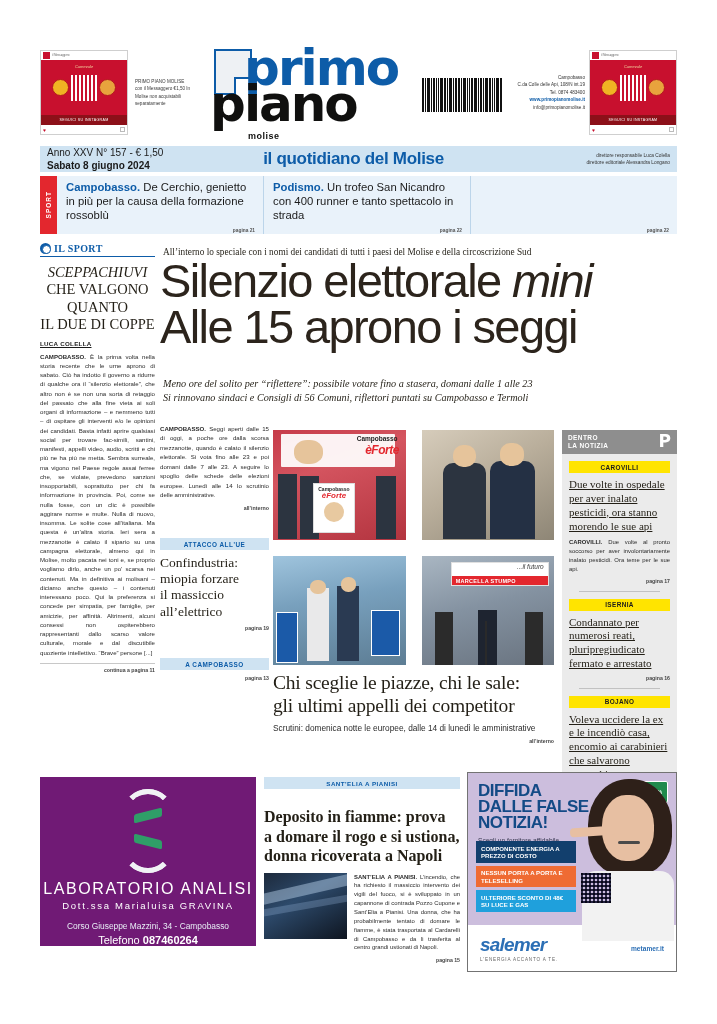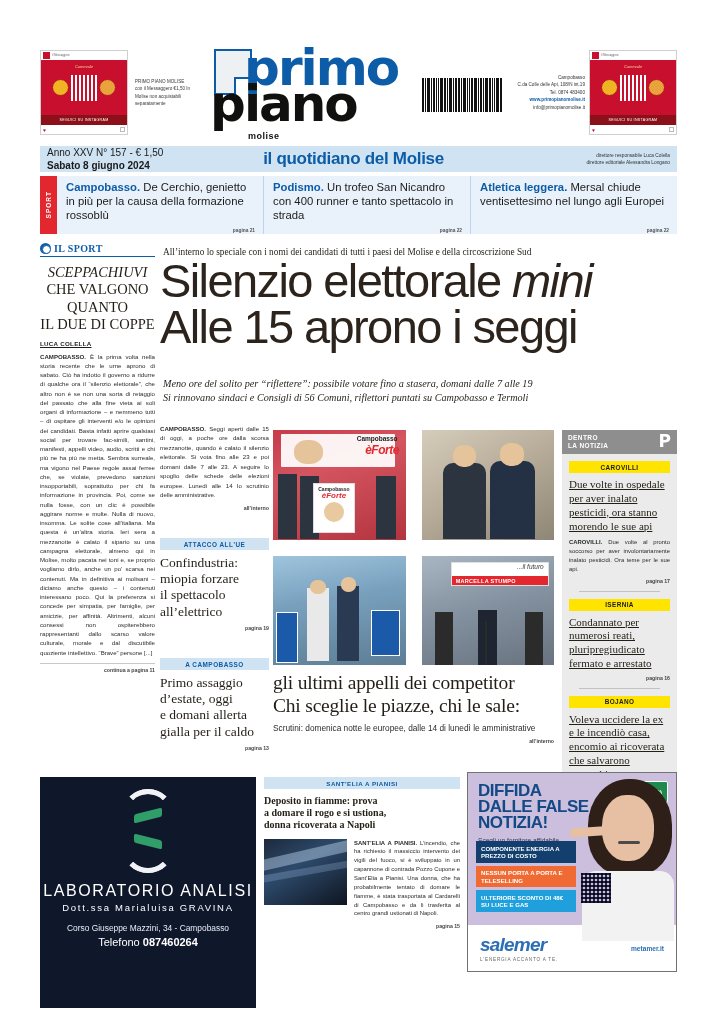--- a/index.html
+++ b/index.html
@@ -137,36 +137,36 @@
   .dentro-hd .p { font-family:"DejaVu Sans", sans-serif; font-size:17px; font-weight:bold; line-height:.85; color:#fff; }
   .d-item { padding:0 7px; }
   .ylabel { background:#ffe400; color:#1b1b1b; font-size:6.4px; font-weight:bold; text-align:center; padding:2.5px 0; letter-spacing:.4px; margin:7px 0 5px; }
   .d-head { font-family:"Liberation Serif", serif; font-size:11px; line-height:1.25; color:#231f16;text-decoration:underline; }
   .d-body { font-size:5.9px; line-height:1.5; text-align:justify; color:#2b2b2b; margin-top:5px; }
   .d-body b { font-weight:bold; }
   .d-pg { text-align:right; font-size:5.2px; font-weight:bold; color:#444; margin-top:4px; }
   .d-sep { height:1px; background:#c2c2c2; margin:7px 10px 0; }
 
   
-  .lab-ad { position:absolute; left:40px; top:777px; width:216px; height:231px; background:#0f172a; color:#fff; display:flex; flex-direction:column; align-items:center; justify-content:flex-start; padding-top:12px; }
+  .lab-ad { position:absolute; left:40px; top:777px; width:216px; height:169px; background:#701a75; color:#fff; display:flex; flex-direction:column; align-items:center; justify-content:flex-start; padding-top:12px; }
   .dna { width:52px; height:84px; position:relative; }
   .dna .strand { position:absolute; left:0; top:0; width:52px; height:84px; border:5px solid #f0f2f5; border-radius:50%/30%; border-left-color:transparent; border-right-color:transparent; }
   .dna .strand.s2 { transform:rotate(180deg); }
   .dna .rung { position:absolute; left:12px; width:28px; height:9px; background:#2f9e68; border-radius:2px; }
   .dna .r1 { top:22px; transform:skewY(-14deg); }
   .dna .r2 { top:48px; transform:skewY(14deg); }
   .lab-t1 { font-size:16px; letter-spacing:1.6px; margin-top:9px; font-weight:normal; }
   .lab-t2 { font-size:9.5px; letter-spacing:1.7px; margin-top:2px; }
   .lab-t3 { font-size:8.4px; margin-top:10px; color:#e7ecf5; }
   .lab-t4 { font-size:11px; margin-top:3px; }
   .lab-t4 b { font-weight:bold; }
 
   .selia { position:absolute; left:264px; top:777px; width:196px; }
   .selia .tag { background:#cfe3f2; color:#0d5ca8; font-size:6.2px; font-weight:bold; letter-spacing:.5px; text-align:center; padding:2.5px 0; }
-  .selia .hd { font-family:"Liberation Serif", serif; font-weight:bold; font-size:10px; line-height:1.22; margin-top:6px; color:#231f16; }
+  .selia .hd { font-family:"Liberation Serif", serif; font-weight:bold; font-size:16px; line-height:1.22; margin-top:18px; color:#231f16; }
   .selia .row { display:flex; gap:7px; margin-top:7px; }
   .selia .pic { width:83px; height:66px; background:linear-gradient(150deg,#1d2a3c 0%,#2d4a6b 40%,#0e1520 100%); position:relative; overflow:hidden; }
   .selia .pic .beam { position:absolute; left:-10%; top:18%; width:120%; height:16%; background:rgba(190,215,240,.45); transform:rotate(-13deg); }
   .selia .pic .beam2 { position:absolute; left:-10%; top:44%; width:120%; height:10%; background:rgba(150,180,215,.3); transform:rotate(-10deg); }
   .selia .txt { flex:1; font-size:5.9px; line-height:1.5; text-align:justify; color:#2b2b2b; }
   .selia .txt b { font-weight:bold; }
   .selia .pg { text-align:right; font-size:5.2px; font-weight:bold; color:#444; margin-top:5px; }
 
   .meta-ad { position:absolute; left:467px; top:772px; width:210px; height:200px; background:#fff; border:1px solid #737373; overflow:hidden; display:flex; flex-direction:column; }
   .meta-top { flex:1; background:#ccbedd; position:relative; padding:10px 0 0 10px; }
@@ -316,21 +316,20 @@
 
     <div class="sport-item">
       <div class="txt"><b>Campobasso.</b><span> De Cerchio, genietto in più per la causa della formazione rossoblù</span></div>
       <div class="pg">pagina 21</div>
     </div>
     <div class="sport-item">
       <div class="txt"><b>Podismo.</b><span> Un trofeo San Nicandro con 400 runner e tanto spettacolo in strada</span></div>
       <div class="pg">pagina 22</div>
     </div>
     <div class="sport-item">
-      <div class="txt"><b>Atletica leggera.</b><span> Mersal chiude ventisettesimo nel lungo agli Europei</span></div>
       <div class="pg">pagina 22</div>
     </div>
   </div>
 
   <div class="leftcol">
     <div class="punto-hd">
       <span class="punto-ico"></span>
       <span class="t">IL SPORT</span>
     </div>
     <div class="punto-title">
@@ -343,48 +342,42 @@
     <div class="punto-body"><b>CAMPOBASSO.</b><span> È la prima volta nella storia recente che le urne aprono di sabato. Ciò ha indotto il governo a ridurre di qualche ora il “silenzio elettorale”, che altro non è se non una sorta di retaggio del passato che alla fine vieta ai soli organi di informazione – e nemmeno tutti – di ospitare gli interventi e/o le opinioni dei candidati. Basta infatti aprire qualsiasi social per trovare fac-simili, santini, manifesti, appelli video, audio, scritti e chi più ne ha più ne metta. Sembra surreale, ma vigono nel Paese regole assai ferree che, se violate, prevedono sanzioni insopportabili, soprattutto per chi fa informazione in provincia. Poi, come se nulla fosse, con un clic è possibile aggirare norme e multe. Nulla di nuovo, insomma. Le solite cose all’italiana. Ma questa è un’altra storia. Ieri sera a mezzanotte è calato il sipario su una campagna elettorale, almeno qui in Molise, molto pacata nei toni e, se proprio vogliamo dirlo, anche un po’ scarsa nei contenuti. Ma in definitiva ai molisani – diciamo anche questo – i contenuti interessano poco. Qui la preferenza si concede per simpatia, per famiglie, per amicizie, per affinità. Altrimenti, alcuni consessi non ospiterebbero rappresentanti dallo scarso valore culturale, morale e dal discutibile quoziente intellettivo. “Brave” persone [...]</span></div>
     <div class="punto-cont">continua a pagina 11</div>
   </div>
 
   <div class="kicker">All’interno lo speciale con i nomi dei candidati di tutti i paesi del Molise e della circoscrizione Sud</div>
   <div class="headline">
     <div class="h1"><span>Silenzio elettorale </span><span class="it">mini</span></div>
     <div class="h1">Alle 15 aprono i seggi</div>
   </div>
   <div class="subhead">
-    <div>Meno ore del solito per “riflettere”: possibile votare fino a stasera, domani dalle 7 alle 19</div>
+    <div>Meno ore del solito per “riflettere”: possibile votare fino a stasera, domani dalle 1 alle 23</div>
     <div>Si rinnovano sindaci e Consigli di 56 Comuni, riflettori puntati su Campobasso e Termoli</div>
   </div>
 
   <div class="c-leadcol">
     <div class="c-lead"><b>CAMPOBASSO.</b><span> Seggi aperti dalle 15 di oggi, a poche ore dalla scorsa mezzanotte, quando è calato il silenzio elettorale. Si vota fino alle 23 e poi domani dalle 7 alle 23. A seguire lo spoglio delle schede delle elezioni europee. Lunedì alle 14 lo scrutinio delle amministrative.</span></div>
     <div class="c-allinterno">all’interno</div>
   </div>
 
   <div class="block-ue">
     <div class="tagbox">ATTACCO ALL'UE</div>
     <div class="minihead">
       <div>Confindustria:</div>
       <div>miopia forzare</div>
-      <div>il spettacolo</div>
+      <div>il massiccio</div>
       <div>all’elettrico</div>
     </div>
     <div class="minipg">pagina 19</div>
   </div>
 
   <div class="block-cb">
     <div class="tagbox">A CAMPOBASSO</div>
-    <div class="minihead">
-      <div>Primo assaggio</div>
-      <div>d’estate, oggi</div>
-      <div>e domani allerta</div>
-      <div>gialla per il caldo</div>
-    </div>
     <div class="minipg">pagina 13</div>
   </div>
 
   <div class="collage">
     <div class="ph ph1">
       <div class="banner"></div>
       <div class="bn-t">Campobasso</div>
       <div class="bn-b">èForte</div>
       <div class="face" style="left:16%;top:9%;width:22%;height:22%;"></div>
       <div class="body" style="left:4%;top:40%;width:14%;height:60%;"></div>
@@ -419,22 +412,22 @@
         <div class="f2">MARCELLA STUMPO</div>
       </div>
       <div class="body" style="left:10%;top:52%;width:14%;height:48%;background:#2b2b2b;"></div>
       <div class="body" style="left:43%;top:50%;width:14%;height:50%;background:#1e2430;"></div>
       <div class="body" style="left:78%;top:52%;width:14%;height:48%;background:#2b2b2b;"></div>
       <div class="mic"></div>
     </div>
   </div>
 
   <div class="c-bighead">
+    <div class="bh">Chi sceglie le piazze, chi le sale:</div>
     <div class="bh">gli ultimi appelli dei competitor</div>
-    <div class="bh">Chi sceglie le piazze, chi le sale:</div>
     <div class="bsub">Scrutini: domenica notte le europee, dalle 14 di lunedì le amministrative</div>
     <div class="bpg">all’interno</div>
   </div>
 
   <div class="dentro">
     <div class="dentro-hd">
       <div class="t">
         <div>DENTRO</div>
         <div>LA NOTIZIA</div>
       </div>
@@ -464,21 +457,21 @@
       </div>
       <div class="d-pg">pagina 16</div>
       <div class="d-sep"></div>
     </div>
 
     <div class="d-item">
       <div class="ylabel">BOJANO</div>
       <div class="d-head">
         <div>Voleva uccidere la ex</div>
         <div>e le incendiò casa,</div>
-        <div>encomio ai ricoverata</div>
+        <div>encomio ai carabinieri</div>
         <div>che salvarono entrambi</div>
       </div>
       <div class="d-pg">pagina 14</div>
     </div>
   </div>
 
   <div class="lab-ad">
     <div class="dna">
       <span class="strand s1"></span>
       <span class="strand s2"></span>

